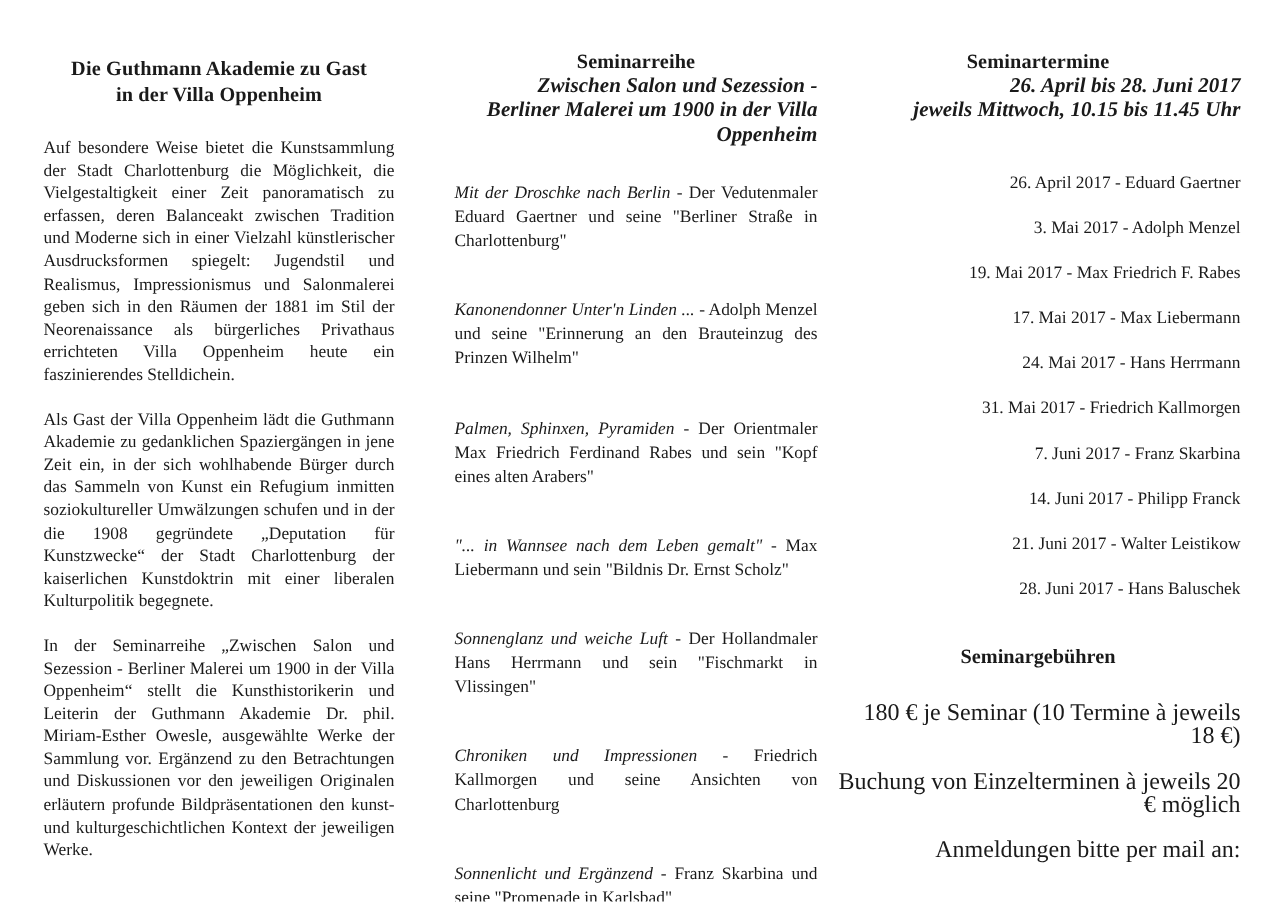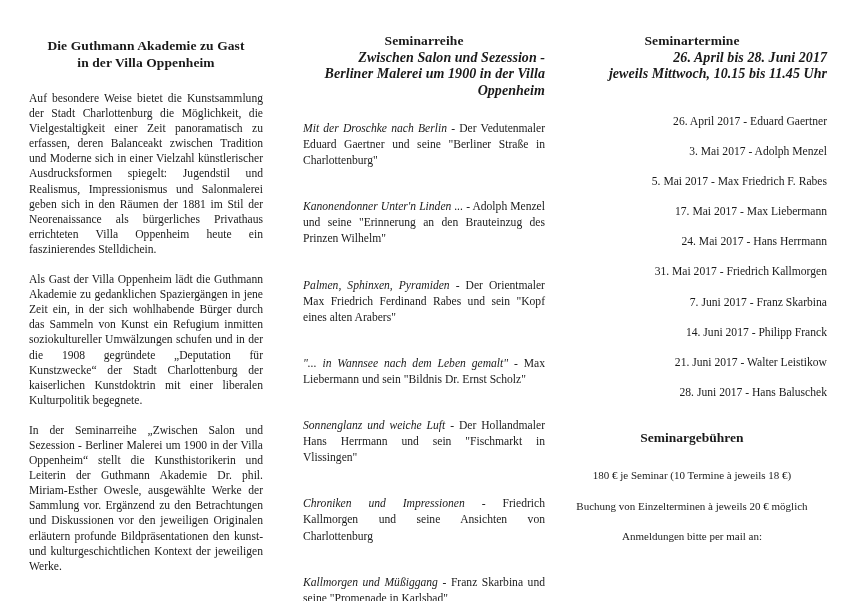--- a/index.html
+++ b/index.html
@@ -95,23 +95,23 @@
     list-style: none;
   }
   .date-item {
     font-size: 11.6px;
     line-height: 15px;
     text-align: right;
     margin: 0 0 15.2px 0;
   }
   .fees-block { margin-top: 30px; }
   .fee-line {
-    font-size: 11px;
+    font-size: 16px;
     line-height: 15px;
-    text-align: center;
+    text-align: right;
     margin: 0;
   }
   .fee-line.gap { margin-top: 15.5px; }
   .fees-title-wrap { margin-bottom: 22px; }
 </style>
 </head>
 <body>
 
 <div class="page">
 
@@ -132,36 +132,36 @@
       <span>Berliner Malerei um 1900 in der Villa Oppenheim</span>
     </div>
 
     <div class="entry-list">
       <p class="entry"><span class="t">Mit der Droschke nach Berlin</span><span> - Der Vedutenmaler Eduard Gaertner und seine "Berliner Straße in Charlottenburg"</span></p>
       <p class="entry"><span class="t">Kanonendonner Unter'n Linden ...</span><span> - Adolph Menzel und seine "Erinnerung an den Brauteinzug des Prinzen Wilhelm"</span></p>
       <p class="entry"><span class="t">Palmen, Sphinxen, Pyramiden</span><span> - Der Orientmaler Max Friedrich Ferdinand Rabes und sein "Kopf eines alten Arabers"</span></p>
       <p class="entry"><span class="t">"... in Wannsee nach dem Leben gemalt"</span><span> -  Max Liebermann und sein "Bildnis Dr. Ernst Scholz"</span></p>
       <p class="entry"><span class="t">Sonnenglanz und weiche Luft</span><span> - Der Hollandmaler Hans Herrmann und sein "Fischmarkt in Vlissingen"</span></p>
       <p class="entry"><span class="t">Chroniken und Impressionen</span><span> -  Friedrich Kallmorgen und seine Ansichten von Charlottenburg</span></p>
-      <p class="entry"><span class="t">Kallmorgen und Müßiggang</span><span> -  Franz Skarbina und seine "Promenade in Karlsbad"</span></p>
+      <p class="entry"><span class="t">Sonnenlicht und Ergänzend</span><span> -  Franz Skarbina und seine "Promenade in Karlsbad"</span></p>
 
     </div>
   </div>
 
   <div class="col col-right">
     <h1 class="h-main">Seminartermine</h1>
     <div class="h-sub">
       <span>26. April bis 28. Juni 2017</span><br>
       <span>jeweils Mittwoch, 10.15 bis 11.45 Uhr</span>
     </div>
 
     <div class="date-list">
       <p class="date-item">26. April 2017 - Eduard Gaertner</p>
       <p class="date-item">3. Mai 2017 - Adolph Menzel</p>
-      <p class="date-item">5. Mai 2017 - Max Friedrich F. Rabes</p>
+      <p class="date-item">19. Mai 2017 - Max Friedrich F. Rabes</p>
       <p class="date-item">17. Mai 2017 - Max Liebermann</p>
       <p class="date-item">24. Mai 2017 - Hans Herrmann</p>
       <p class="date-item">31. Mai 2017 - Friedrich Kallmorgen</p>
       <p class="date-item">7. Juni 2017 - Franz Skarbina</p>
       <p class="date-item">14. Juni 2017 - Philipp Franck</p>
       <p class="date-item">21. Juni 2017 - Walter Leistikow</p>
       <p class="date-item">28. Juni 2017 - Hans Baluschek</p>
     </div>
 
     <div class="fees-block">

